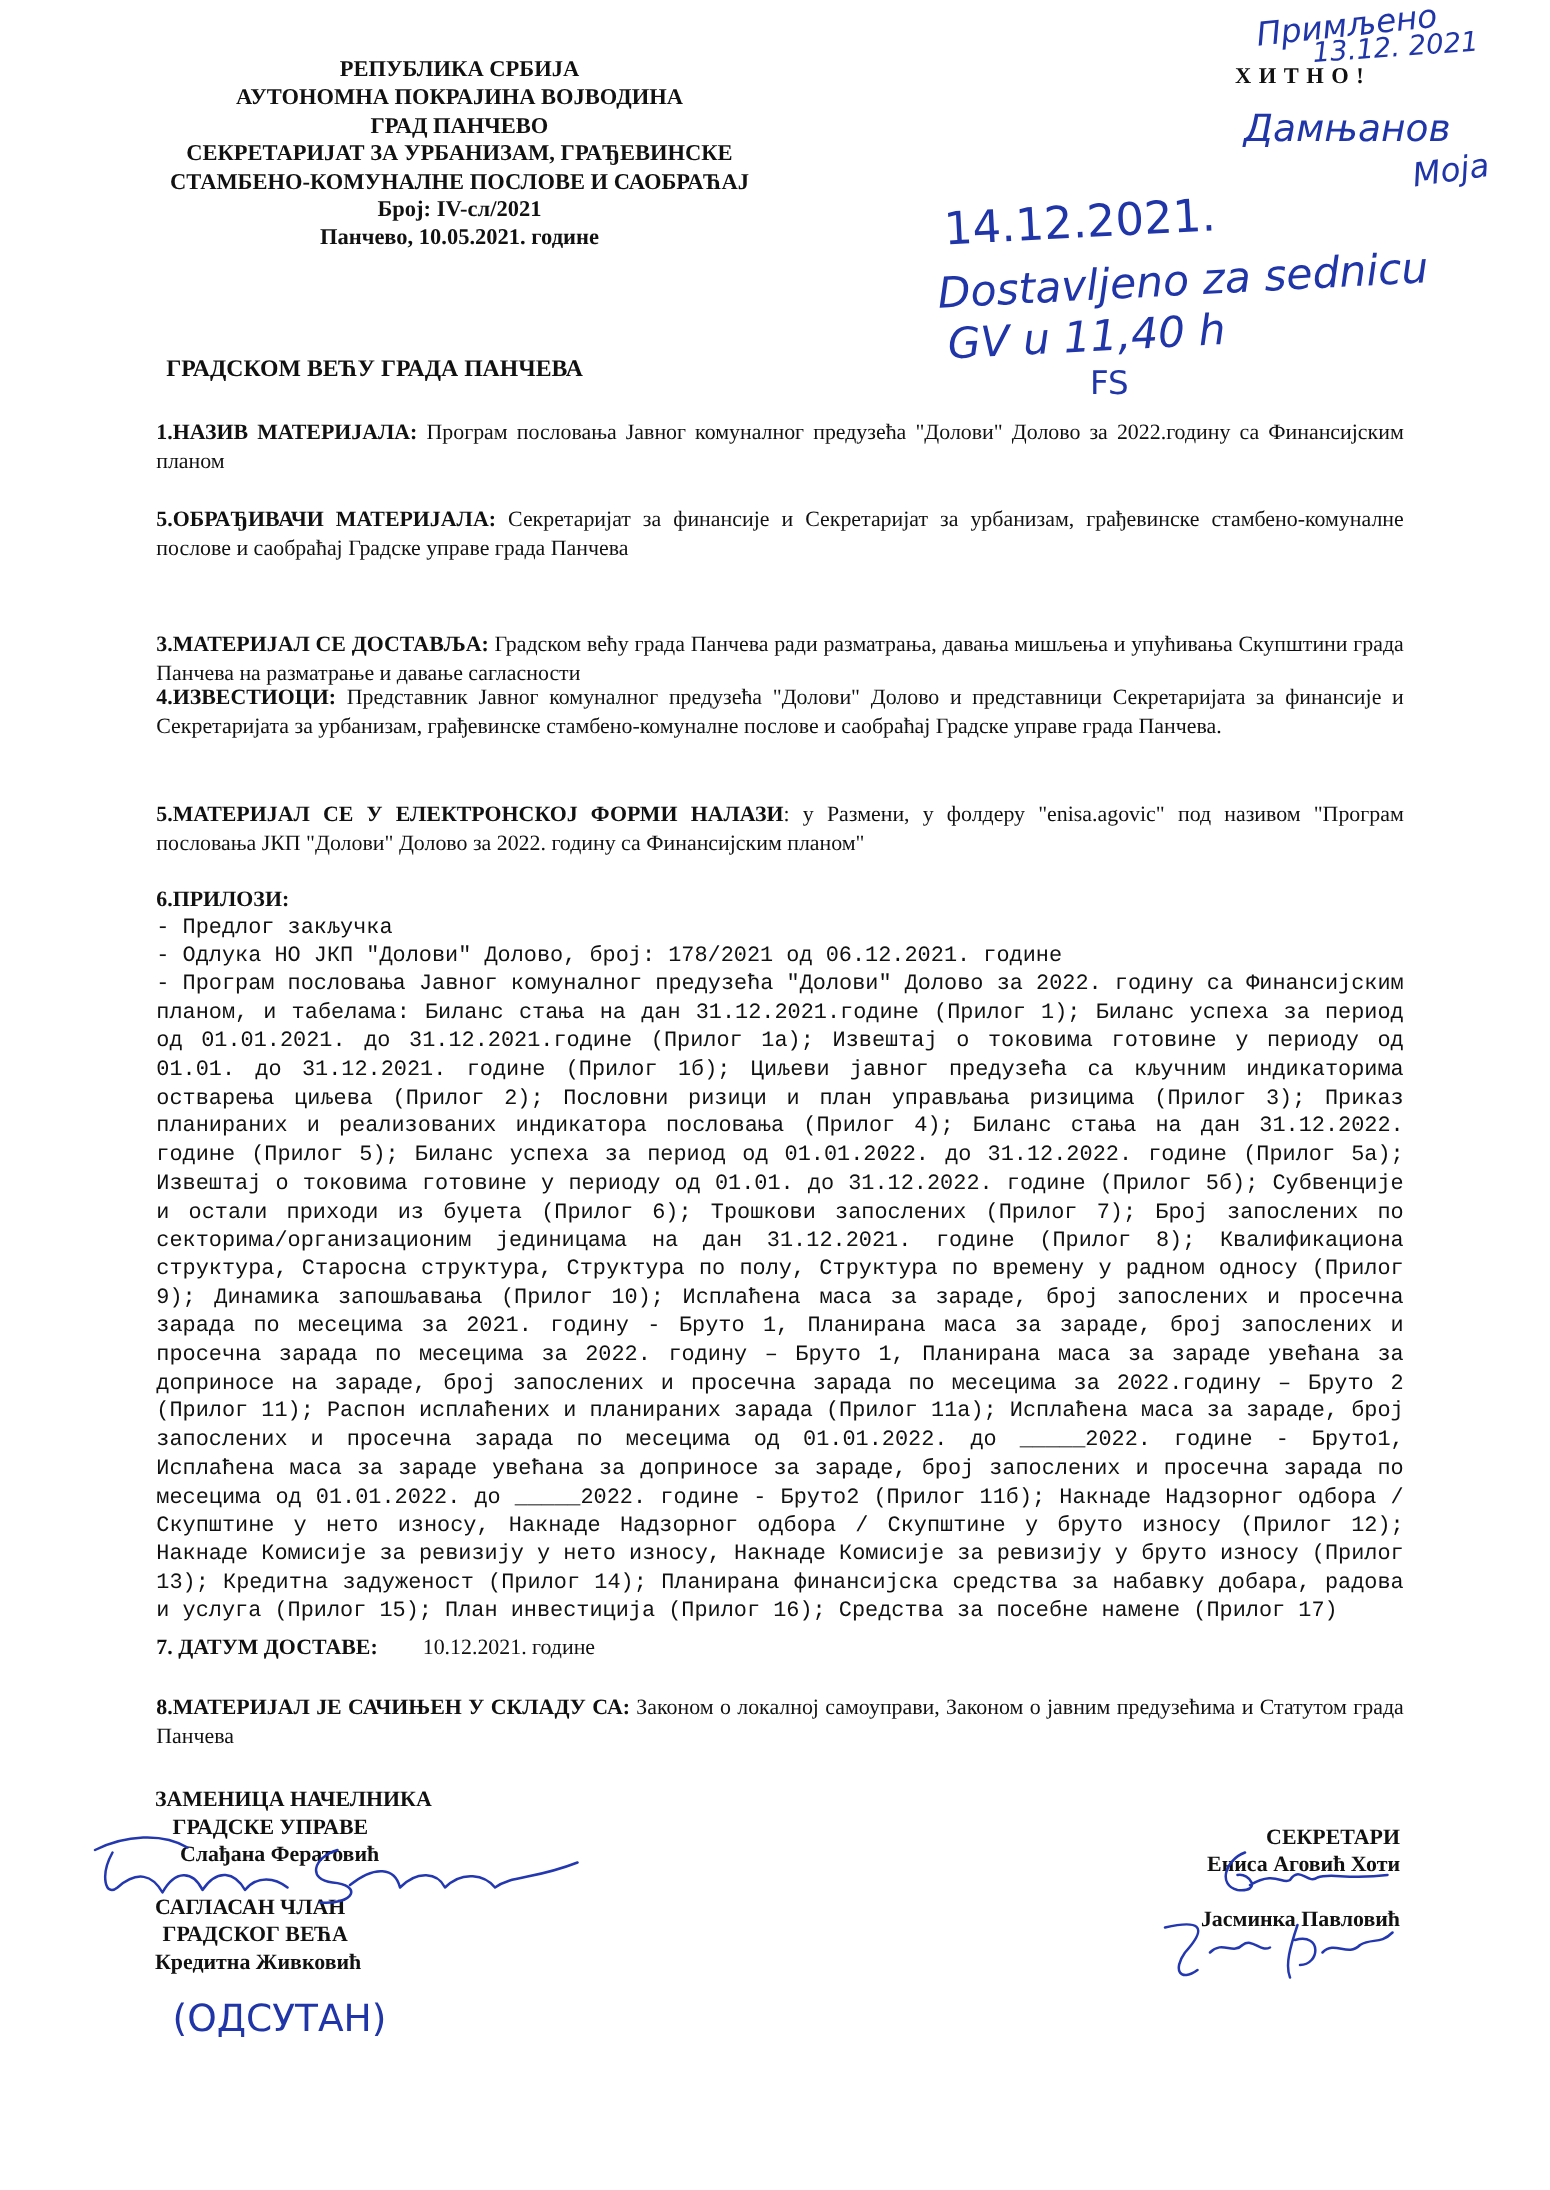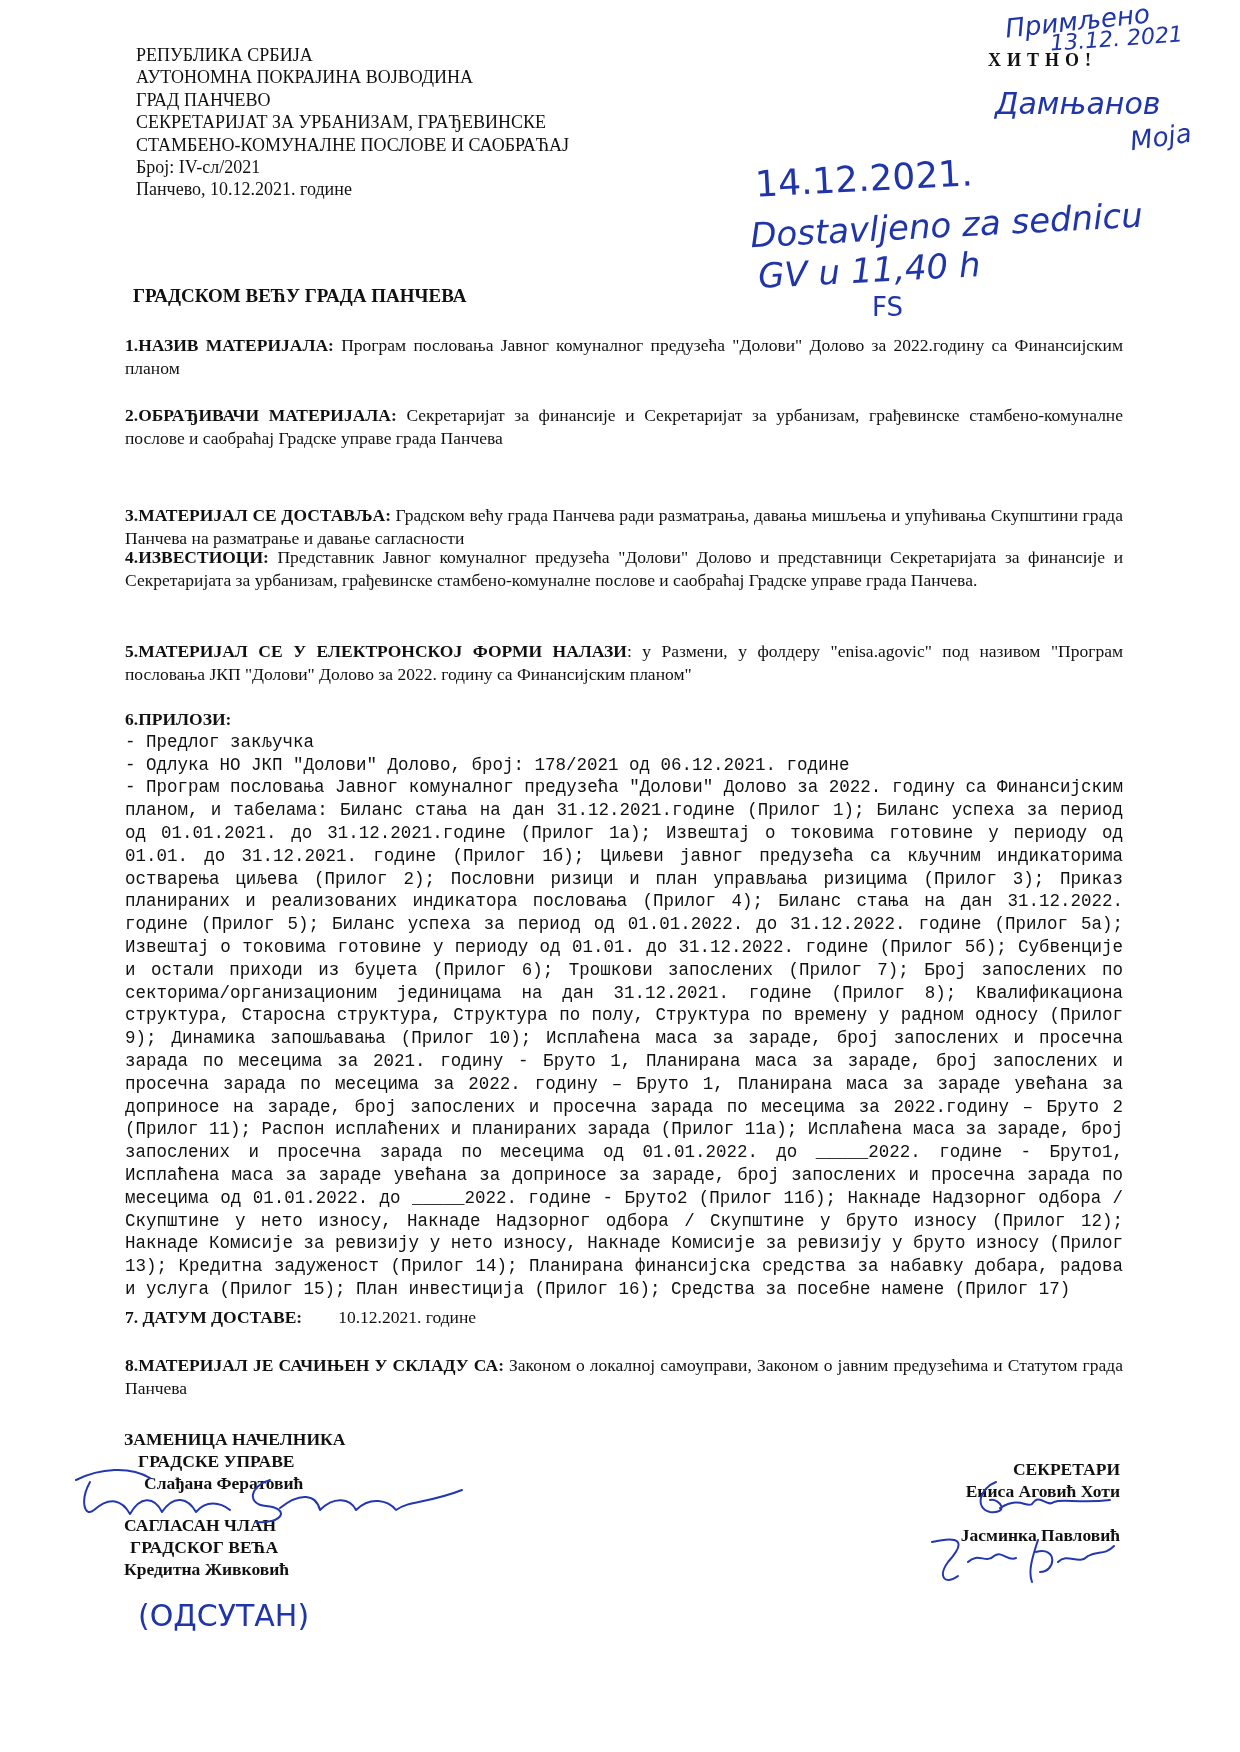--- a/index.html
+++ b/index.html
@@ -1,19 +1,19 @@
 <!DOCTYPE html>
 <html><head>
 <meta charset="utf-8">
 <style>
   html, body { margin: 0; padding: 0; background: #ffffff; }
   body { width: 1240px; height: 1752px; position: relative; overflow: hidden;
          font-family: "Liberation Serif", serif; color: #111; }
   .abs { position: absolute; }
-  .hdr { left: 136px; top: 44px; font-weight: normal; font-size: 18px; line-height: 22.4px; }
+  .hdr { left: 136px; top: 44px; font-weight: bold; font-size: 18px; line-height: 22.4px; text-align: center; }
   .hdr div { white-space: nowrap; }
   .urgent { left: 988px; top: 50px; font-weight: bold; font-size: 18px; letter-spacing: 6px; }
   .hand { color: #1f35a8; font-family: "DejaVu Sans", sans-serif; font-style: italic; }
   .addressee { left: 133px; top: 285px; font-weight: bold; font-size: 19px; }
   .sec { left: 125px; width: 998px; font-size: 17.5px; line-height: 22.8px; text-align: justify; }
   .sec b { font-weight: bold; }
   .list { margin: 0; padding: 0; list-style: none; font-family: Liberation Mono, monospace; }
   .list li { margin: 0; }
   .sig-left { left: 124px; top: 1428px; font-weight: bold; font-size: 17.5px; line-height: 22px; }
   .sig-right { left: 920px; top: 1458px; font-weight: bold; font-size: 17.5px; line-height: 22px; text-align: right; width: 200px; }
@@ -23,21 +23,21 @@
 </head>
 <body>
 
 <div class="abs hdr">
   <div>РЕПУБЛИКА СРБИЈА</div>
   <div>АУТОНОМНА ПОКРАЈИНА ВОЈВОДИНА</div>
   <div>ГРАД ПАНЧЕВО</div>
   <div>СЕКРЕТАРИЈАТ ЗА УРБАНИЗАМ, ГРАЂЕВИНСКЕ</div>
   <div>СТАМБЕНО-КОМУНАЛНЕ ПОСЛОВЕ И САОБРАЋАЈ</div>
   <div>Број: IV-сл/2021</div>
-  <div>Панчево, 10.12.2021. године</div>
+  <div>Панчево, 10.05.2021. године</div>
 </div>
 
 <div class="abs urgent">ХИТНО!</div>
 
 <div class="abs hand" style="left:1005px; top:6px; font-size:26px; transform:rotate(-6deg);">Примљено</div>
 <div class="abs hand" style="left:1050px; top:26px; font-size:22px; transform:rotate(-4deg);">13.12. 2021</div>
 <div class="abs hand" style="left:995px; top:86px; font-size:30px;">Дамњанов</div>
 <div class="abs hand" style="left:1130px; top:122px; font-size:26px; transform:rotate(-8deg);">Моја</div>
 
 <div class="abs hand" style="left:755px; top:158px; font-size:36px; transform:rotate(-3deg); font-style:normal;">14.12.2021.</div>
@@ -45,21 +45,21 @@
 <div class="abs hand" style="left:758px; top:250px; font-size:34px; transform:rotate(-3deg);">GV u 11,40 h</div>
 <div class="abs hand" style="left:872px; top:292px; font-size:26px; font-style:normal;">FS</div>
 
 <div class="abs addressee">ГРАДСКОМ ВЕЋУ ГРАДА ПАНЧЕВА</div>
 
 <div class="abs sec" style="top:334px;">
   <b>1.НАЗИВ МАТЕРИЈАЛА:</b><span> Програм пословања Јавног комуналног предузећа "Долови" Долово за 2022.годину са Финансијским планом</span>
 </div>
 
 <div class="abs sec" style="top:404px;">
-  <b>2.ОБРАЂИВАЧИ МАТЕРИЈАЛА:</b><span> Секретаријат за финансије и Секретаријат за урбанизам, грађевинске стамбено-комуналне послове и саобраћај Градске управе града Панчева</span>
+  <b>5.ОБРАЂИВАЧИ МАТЕРИЈАЛА:</b><span> Секретаријат за финансије и Секретаријат за урбанизам, грађевинске стамбено-комуналне послове и саобраћај Градске управе града Панчева</span>
 </div>
 
 <div class="abs sec" style="top:504px;">
   <b>3.МАТЕРИЈАЛ СЕ ДОСТАВЉА:</b><span> Градском већу града Панчева ради разматрања, давања мишљења и упућивања Скупштини града Панчева на разматрање и давање сагласности</span>
 </div>
 
 <div class="abs sec" style="top:546px;">
   <b>4.ИЗВЕСТИОЦИ:</b><span> Представник Јавног комуналног предузећа "Долови" Долово и представници Секретаријата за финансије и Секретаријата за урбанизам, грађевинске стамбено-комуналне послове и саобраћај Градске управе града Панчева.</span>
 </div>
 

